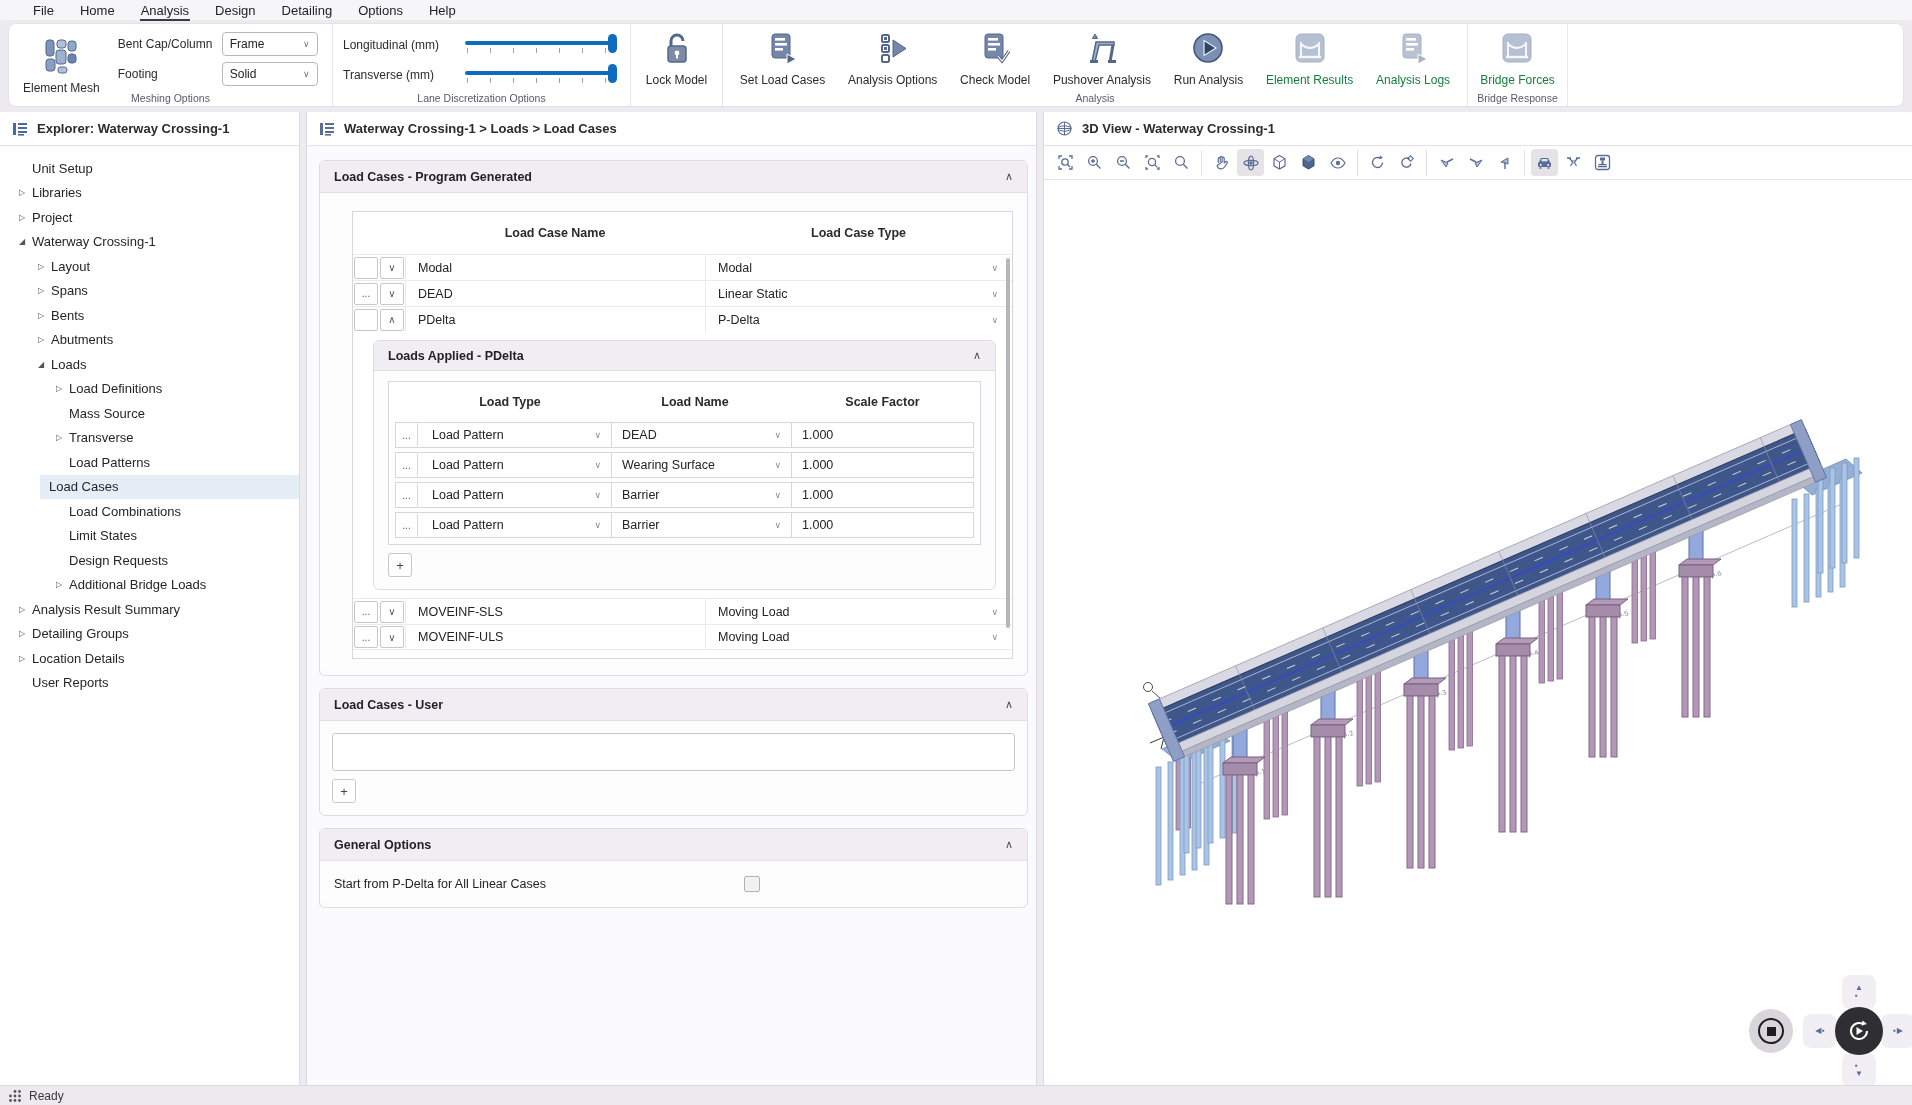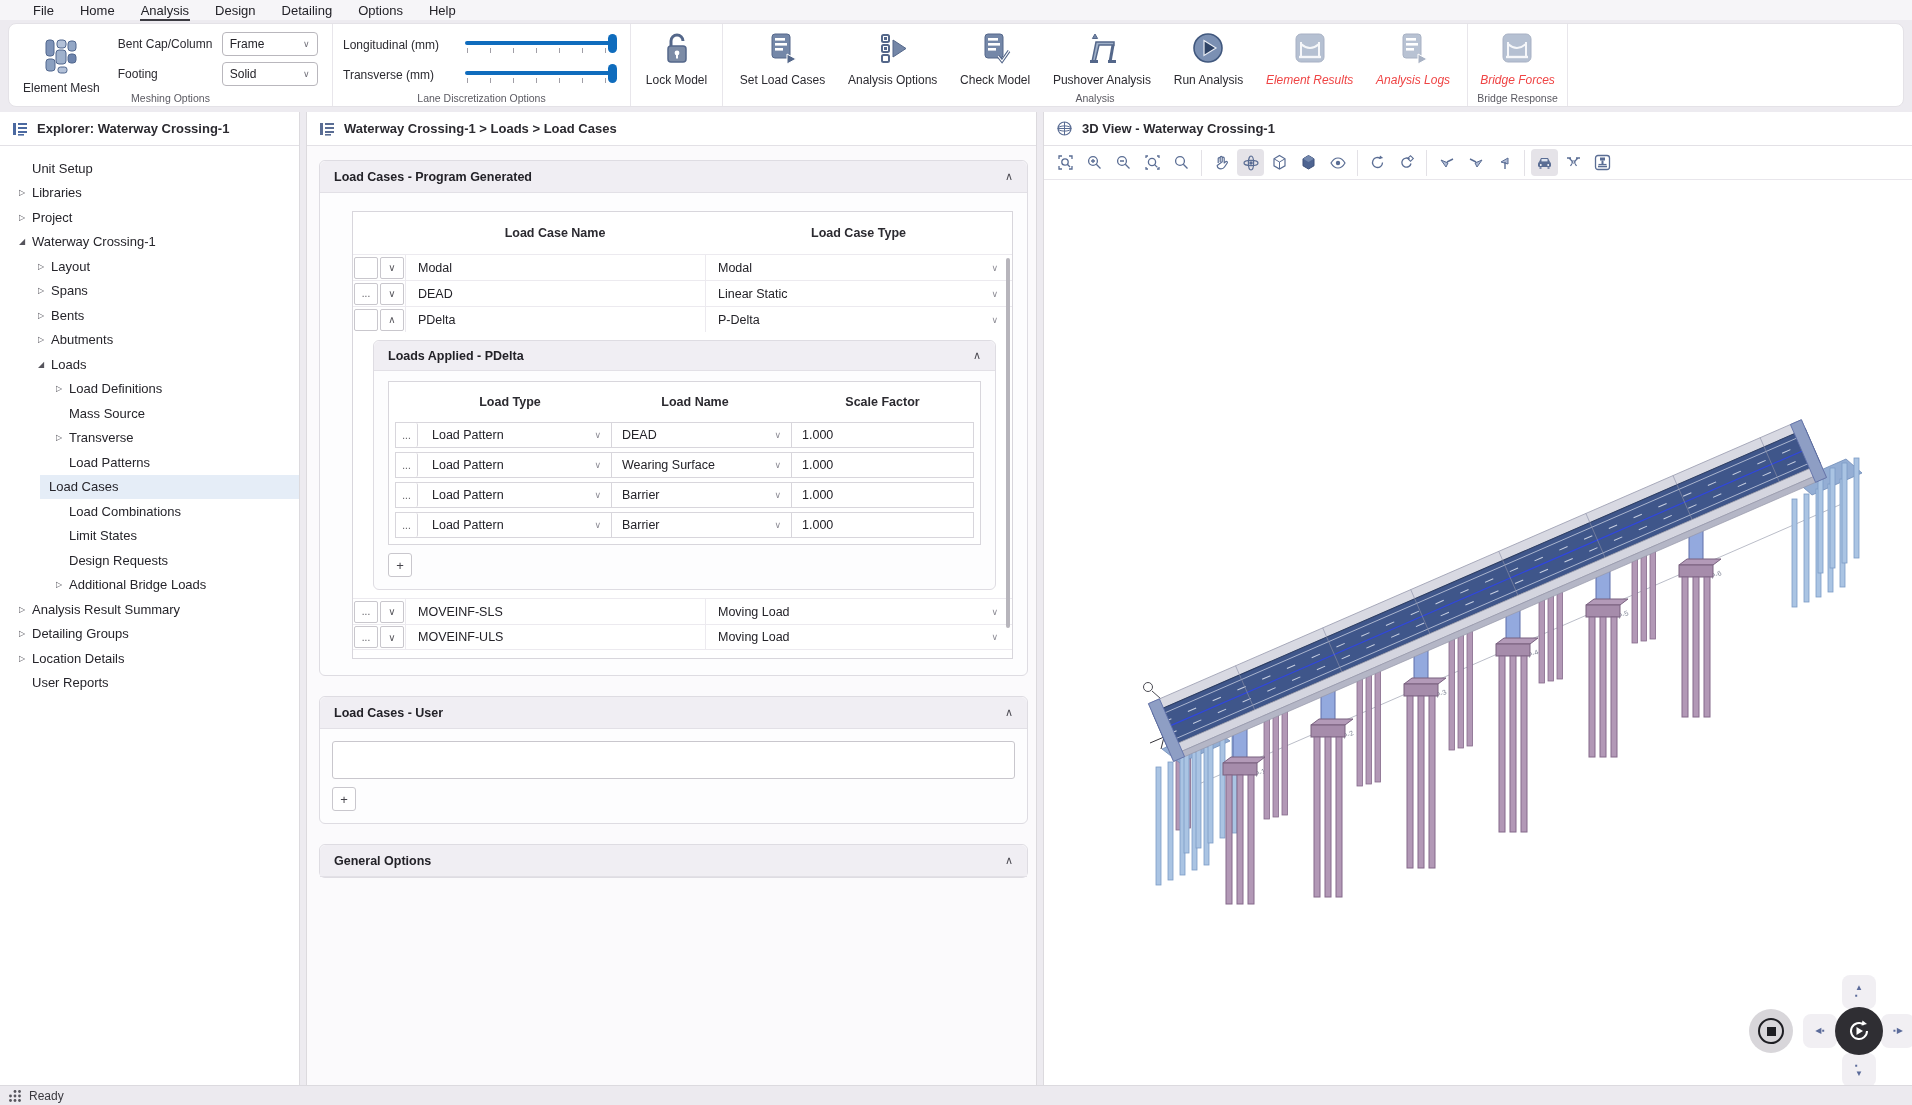--- a/index.html
+++ b/index.html
@@ -21,21 +21,21 @@
   .g-mesh { width:324px; display:flex; padding:6px 4px 14px 8px; }
   .g-lane { width:298px; padding:8px 6px 14px 10px; }
   .g-lock { width:92px; display:flex; justify-content:center; }
   .g-analysis { width:745px; display:flex; justify-content:space-evenly; }
   .g-bridge { width:100px; display:flex; justify-content:center; }
   .g-empty { flex:1; border-right:none; }
 
   .big-btn { display:flex; flex-direction:column; align-items:center; justify-content:flex-start; padding:6px 6px 4px 6px; cursor:default; border-radius:4px; }
   .big-btn svg { flex:none; }
   .bb-label { font-size:12px; color:#2b2a30; margin-top:5px; white-space:nowrap; }
-  .big-btn.disabled .bb-label { color:#ef4444;font-style:italic; }
+  .big-btn.disabled .bb-label { color:#15803d; }
   .big-btn.disabled svg { opacity:.5; }
 
   .field-col { display:flex; flex-direction:column; justify-content:flex-start; gap:6px; margin-left:12px; padding-top:2px; }
   .field-row { display:flex; align-items:center; height:24px; }
   .f-label { font-size:12px; color:#2b2a30; width:104px; }
   .select { width:96px; height:24px; border:1px solid #b9b7bd; border-radius:4px; background:#fff; display:flex; align-items:center; justify-content:space-between; padding:0 7px; font-size:12px; color:#232228; }
   .select .chev { font-size:9px; color:#71707a; }
 
   .lane-row { display:flex; align-items:center; height:26px; }
   .lane-label { font-size:12px; color:#2b2a30; width:122px; }
@@ -57,21 +57,21 @@
   .tree { padding-top:10px; }
   .tree-item { height:24.5px; display:flex; align-items:center; font-size:13px; color:#26252b; cursor:default; }
   .tree-item .arrow { width:20px; flex:none; text-align:center; font-size:8px; color:#55545c; }
   .lvl1 { padding-left:12px; }
   .lvl2 { padding-left:31px; }
   .lvl3 { padding-left:49px; }
   .tree-item.selected { background:#e5edf7; margin-left:40px; padding-left:9px; }
 
   
   .mid-scroll { position:absolute; top:34px; left:0; right:0; bottom:0; padding:14px 8px 0 12px; overflow:hidden; }
-  .card { background:#fdfdfe; border:1px solid #dedce2; border-radius:6px; margin-bottom:20px; }
+  .card { background:#fdfdfe; border:1px solid #dedce2; border-radius:6px; margin-bottom:12px; }
   .card-hd { height:32px; background:#f0eef3; border-bottom:1px solid #e2e0e6; border-radius:6px 6px 0 0; display:flex; align-items:center; justify-content:space-between; padding:0 14px; font-size:12.5px; font-weight:bold; color:#232228; }
   .card-hd .chev { font-size:11px; color:#4c4b52; font-weight:normal; }
 
   .tbl-wrap { margin:18px 14px 16px 32px; border:1px solid #d8d6dc; background:#fff; position:relative; }
   .tbl-head { display:grid; grid-template-columns:26px 26px 300px 1fr; height:42px; align-items:center; }
   .tbl-head .hcell { text-align:center; font-size:12.5px; font-weight:bold; color:#2b2a30; }
   .trow { display:grid; grid-template-columns:26px 26px 300px 1fr; height:26px; border-top:1px solid #eceaef; align-items:center; }
   .mini-btn { width:24px; height:22px; border:1px solid #c9c7cd; border-radius:2px; background:#fff; margin-left:1px; display:flex; align-items:center; justify-content:center; font-size:10px; color:#5a595f; }
   .mini-btn.empty { color:transparent; }
   .cell-name { padding-left:12px; font-size:12.5px; color:#232228; border-left:1px solid #eceaef; height:100%; display:flex; align-items:center; }
@@ -541,20 +541,24 @@
           <span class="chev">∧</span>
         </div>
         <div class="user-input"></div>
         <div class="plus-btn" style="margin-left:12px;">+</div>
       </div>
 
       <div class="card">
         <div class="card-hd">
           <span>General Options</span>
           <span class="chev">∧</span>
+        </div>
+        <div class="gen-row">
+          <span class="gen-label">Start from P-Delta for All Linear Cases</span>
+          <span class="checkbox"></span>
         </div>
       </div>
 
     </div>
   </div>
 
   <div class="panel p-view3d">
     <div class="panel-hd">
       <svg width="17" height="17" viewBox="0 0 17 17">
         <circle cx="8.5" cy="8.5" r="6.5" fill="none" stroke="#5a6d94" stroke-width="1.2"></circle>

